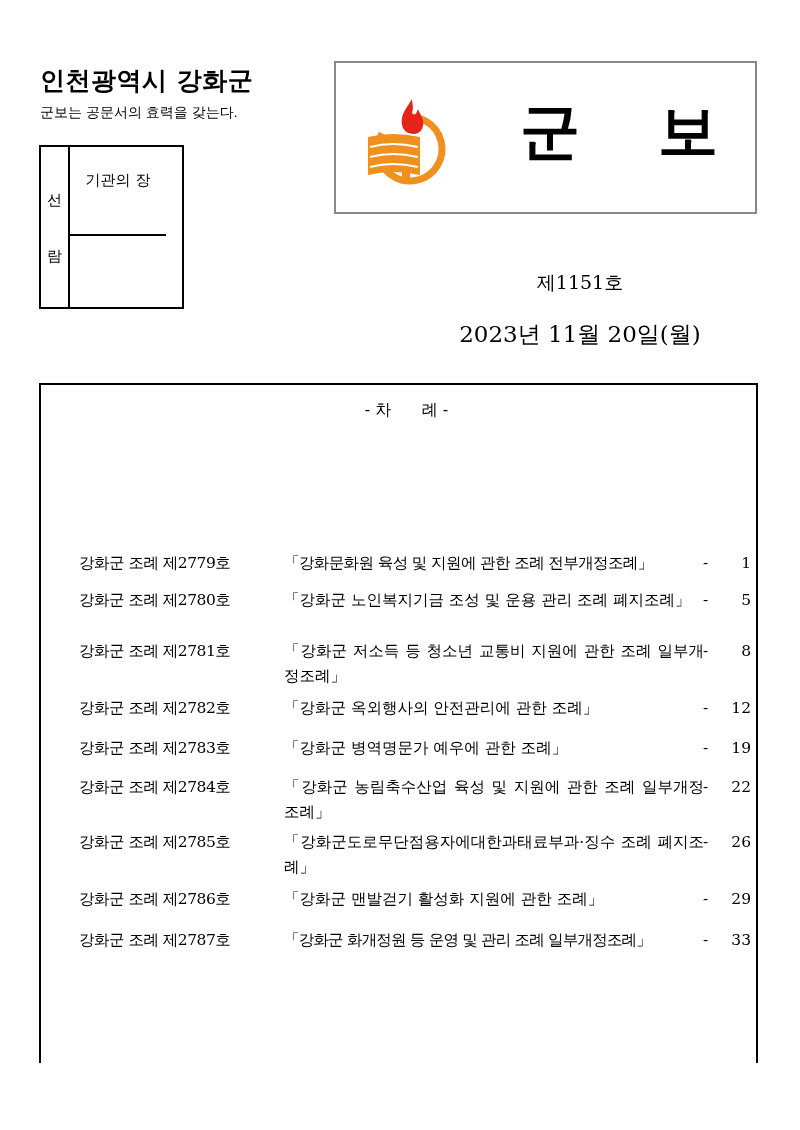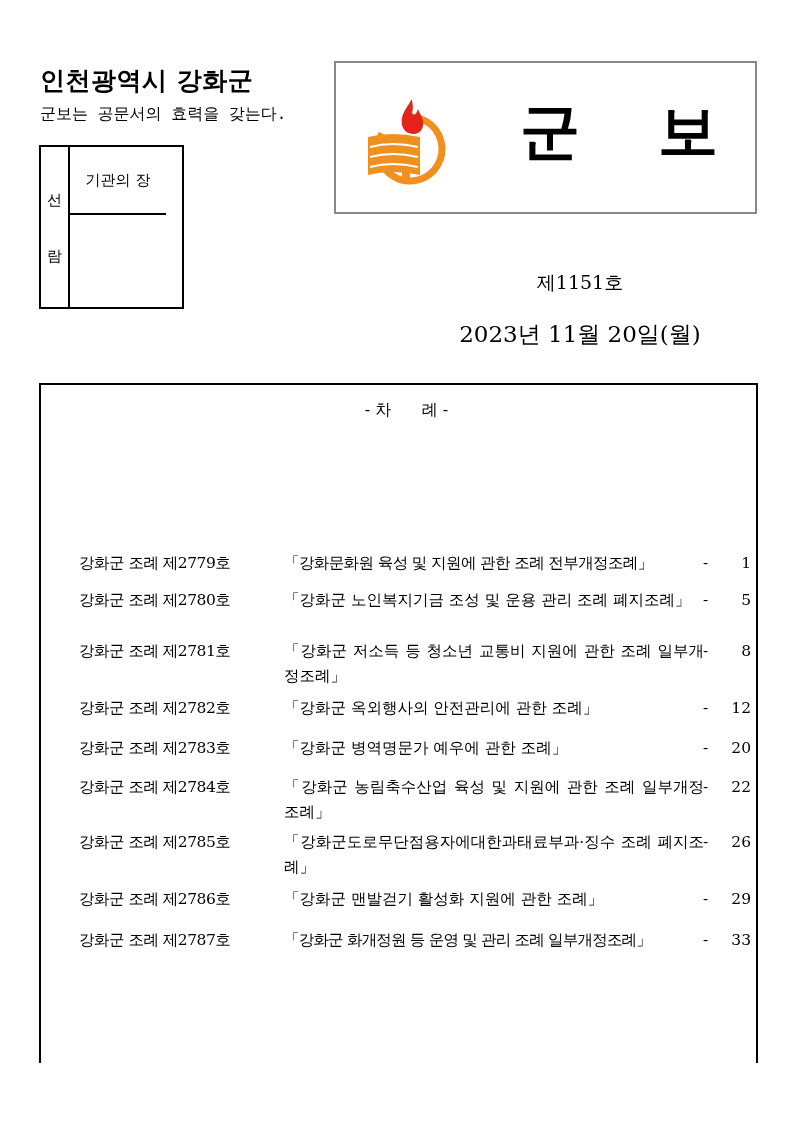--- a/index.html
+++ b/index.html
@@ -1,26 +1,26 @@
 <!DOCTYPE html>
 <html><head>
 <meta charset="utf-8">
 <style>
   html, body { margin:0; padding:0; background:#ffffff; }
   body { width:800px; height:1130px; position:relative; overflow:hidden; color:#000;
          font-family:"DejaVu Serif", "Liberation Serif", serif; }
   .abs { position:absolute; }
   .org-name { left:40px; top:64px; font-family:"DejaVu Sans","Liberation Sans",sans-serif;
               font-weight:bold; font-size:25px; letter-spacing:0.5px; white-space:nowrap; }
-  .org-sub { left:40px; top:104px; font-family:Liberation Mono, monospace;
-             font-size:16px; white-space:nowrap; }
+  .org-sub { left:40px; top:104px; font-family:Liberation Sans, sans-serif;
+             font-size:14px; white-space:nowrap; }
   .circ-box { left:39px; top:145px; width:145px; height:164px; border:2px solid #000; box-sizing:border-box; }
   .circ-side { position:absolute; left:0; top:0; width:29px; height:100%; border-right:2px solid #000; box-sizing:border-box; font-size:15px; font-family:"DejaVu Sans","Liberation Sans",sans-serif; }
   .circ-side span { position:absolute; left:0; width:100%; text-align:center; }
-  .circ-head { position:absolute; left:29px; top:0; right:16px; height:68px; border-bottom:2px solid #000; box-sizing:border-box; text-align:center; font-size:15px; padding-top:24px; font-family:"DejaVu Sans","Liberation Sans",sans-serif; }
+  .circ-head { position:absolute; left:29px; top:0; right:16px; height:89px; border-bottom:2px solid #000; box-sizing:border-box; text-align:center; font-size:15px; padding-top:24px; font-family:"DejaVu Sans","Liberation Sans",sans-serif; }
   .title-box { left:334px; top:61px; width:423px; height:153px; border:2px solid #888; box-sizing:border-box; }
   .title-text { position:absolute; top:38px; font-family:"DejaVu Sans","Liberation Sans",sans-serif; font-weight:bold; font-size:60px; line-height:1; }
   .issue { left:440px; top:270px; width:280px; text-align:center; font-size:19px; white-space:nowrap; }
   .date { left:440px; top:319px; width:280px; text-align:center; font-size:23px; white-space:nowrap; }
   .toc { left:39px; top:383px; width:719px; height:680px; border-left:2px solid #000; border-right:2px solid #000; border-top:2px solid #000; box-sizing:border-box; }
   .toc-title { position:absolute; left:0; right:0; top:15px; text-align:center; font-size:16px; white-space:pre;padding-left:16px; }
   .section-box { position:absolute; left:30px; width:100px; height:41px; border:2px solid #000; box-sizing:border-box; text-align:center; line-height:37px; font-size:16px; white-space:pre; }
   .row { position:absolute; left:30px; width:680px; font-size:15.5px; line-height:25px; }
   .row .num { position:absolute; left:8px; white-space:nowrap; letter-spacing:-0.5px; }
   .row .title { position:absolute; left:213px; width:420px; text-align:justify; text-align-last:left; }
@@ -88,21 +88,21 @@
     <span class="num">강화군 조례 제2782호</span>
     <span class="title nowrap">「강화군 옥외행사의 안전관리에 관한 조례」</span>
     <span class="dash">-</span>
     <span class="page">12</span>
   </div>
 
   <div class="row" style="top:351px">
     <span class="num">강화군 조례 제2783호</span>
     <span class="title nowrap">「강화군 병역명문가 예우에 관한 조례」</span>
     <span class="dash">-</span>
-    <span class="page">20</span>
+    <span class="page">19</span>
   </div>
 
   <div class="row" style="top:390px">
     <span class="num">강화군 조례 제2784호</span>
     <span class="title">「강화군 농림축수산업 육성 및 지원에 관한 조례 일부개정조례」</span>
     <span class="dash">-</span>
     <span class="page">22</span>
   </div>
 
   <div class="row" style="top:445px">

